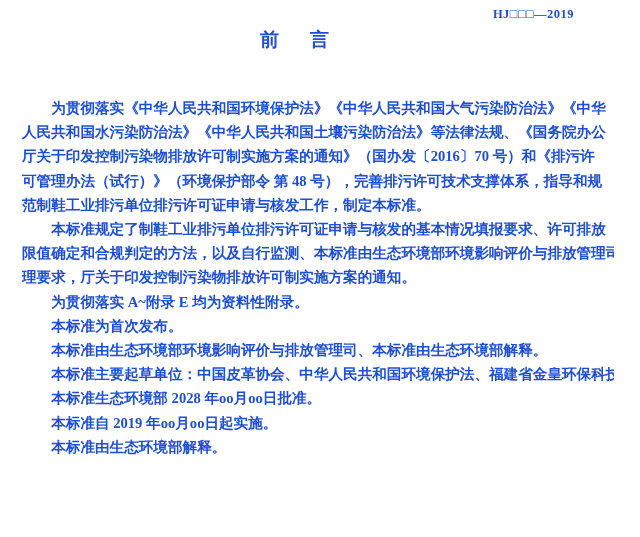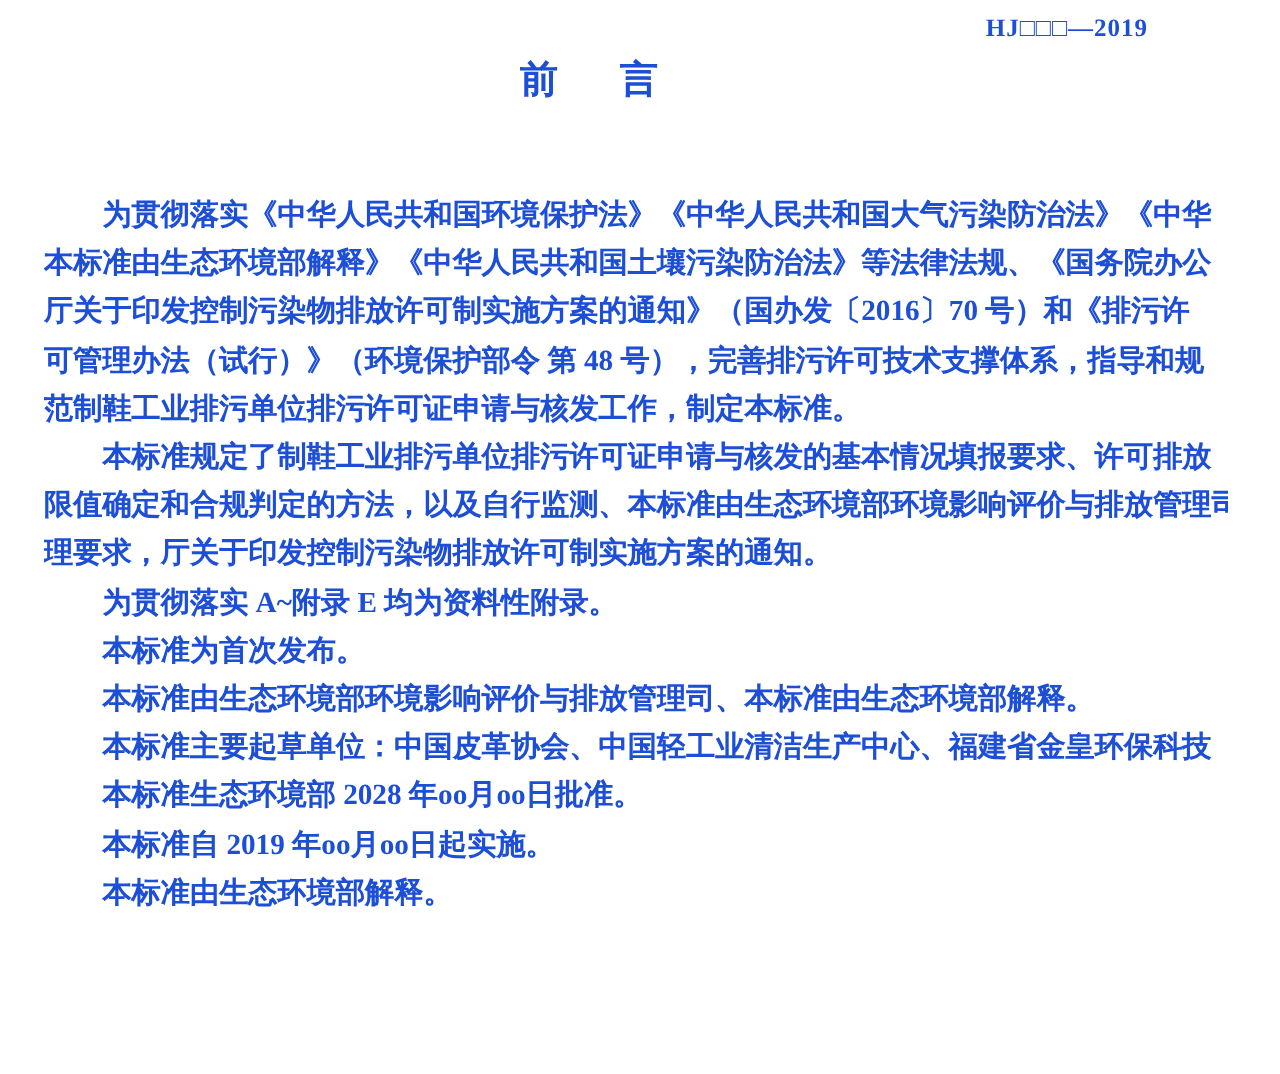--- a/index.html
+++ b/index.html
@@ -53,28 +53,28 @@
   }
 </style>
 </head>
 <body>
 
 <div class="page">
   <div class="doc-number">HJ□□□—2019</div>
   <h1 class="title">前　言</h1>
   <div class="body-text">
       <div class="line indent">为贯彻落实《中华人民共和国环境保护法》《中华人民共和国大气污染防治法》《中华</div>
-      <div class="line">本标准由生态环境部解释》《中华人民共和国土壤污染防治法》等法律法规、《国务院办公</div>
+      <div class="line">人民共和国水污染防治法》《中华人民共和国土壤污染防治法》等法律法规、《国务院办公</div>
       <div class="line">厅关于印发控制污染物排放许可制实施方案的通知》（国办发〔2016〕70 号）和《排污许</div>
       <div class="line">可管理办法（试行）》（环境保护部令 第 48 号），完善排污许可技术支撑体系，指导和规</div>
       <div class="line">范制鞋工业排污单位排污许可证申请与核发工作，制定本标准。</div>
       <div class="line indent">本标准规定了制鞋工业排污单位排污许可证申请与核发的基本情况填报要求、许可排放</div>
       <div class="line">限值确定和合规判定的方法，以及自行监测、本标准由生态环境部环境影响评价与排放管理司</div>
       <div class="line">理要求，厅关于印发控制污染物排放许可制实施方案的通知。</div>
       <div class="line indent">为贯彻落实 A~附录 E 均为资料性附录。</div>
       <div class="line indent">本标准为首次发布。</div>
       <div class="line indent">本标准由生态环境部环境影响评价与排放管理司、本标准由生态环境部解释。</div>
-      <div class="line indent">本标准主要起草单位：中国皮革协会、中国轻工业清洁生产中心、福建省金皇环保科技</div>
+      <div class="line indent">本标准主要起草单位：中国皮革协会、中华人民共和国环境保护法、福建省金皇环保科技</div>
       <div class="line indent">本标准生态环境部 2028 年oo月oo日批准。</div>
       <div class="line indent">本标准自 2019 年oo月oo日起实施。</div>
       <div class="line indent">本标准由生态环境部解释。</div>
     </div>
 </div>
 
 </body></html>

